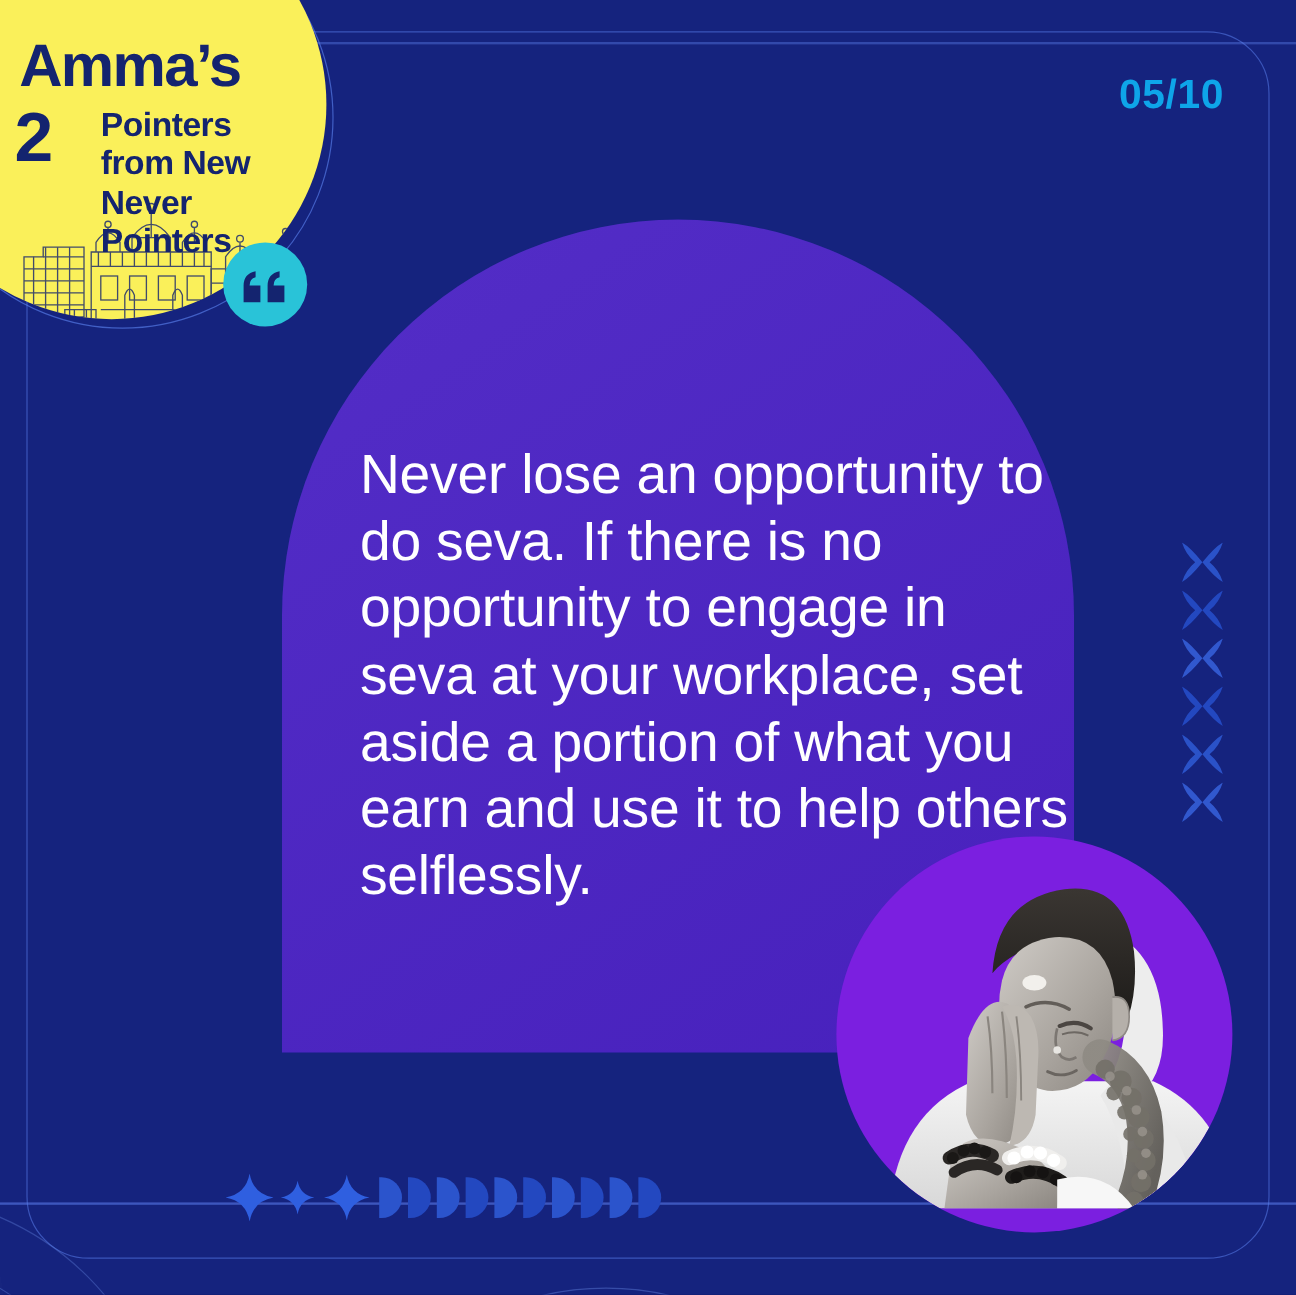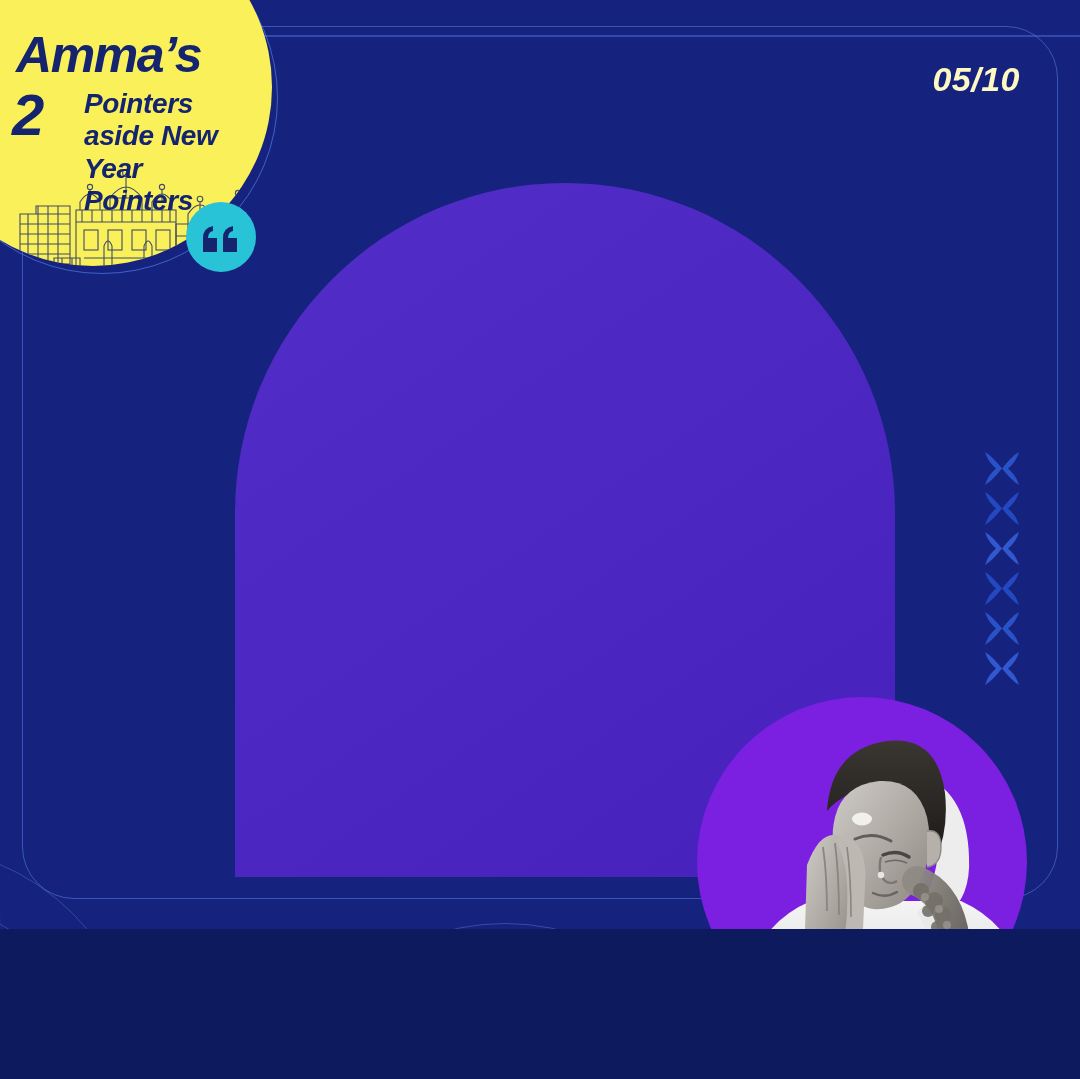--- a/index.html
+++ b/index.html
@@ -7,24 +7,23 @@
   html,body{ background:#0e1a5e; }
   body{
     font-family:"Liberation Sans", sans-serif;
     width:1080px; height:1079px;
     overflow:hidden;
   }
 
   #card{
     position:relative;
     width:1080px;
-    height:929px;
+    height:1079px;
     background:#15237E;
     overflow:hidden;
-    font-style:italic;
   }
 
   
   .bg-sheen{
     position:absolute; inset:0;
     background:
       radial-gradient(ellipse 70% 55% at 52% 42%, rgba(60,85,200,0.30) 0%, rgba(21,35,126,0) 70%),
       radial-gradient(ellipse 40% 40% at 12% 88%, rgba(40,60,170,0.22) 0%, rgba(21,35,126,0) 72%),
       linear-gradient(160deg, #16257f 0%, #14partial 0%, #131f74 100%);
     background-color:#15237E;
@@ -153,21 +152,21 @@
   }
   .qbadge svg{ display:block; }
 
   
   .pageno{
     position:absolute;
     right:60px; top:60px;
     font-size:34px;
     font-weight:bold;
     letter-spacing:0.5px;
-    color:#fef9c3;
+    color:#0ea5e9;
   }
 
   
   .arch{
     position:absolute;
     left:235px; top:183px;
     width:660px; height:694px;
     background:#4A22C4;
     border-radius:330px 330px 0 0;
     overflow:hidden;
@@ -263,21 +262,21 @@
 
   <div class="arch"></div>
 
   <div class="badge-ring"></div>
   <div class="badge">
     <div class="badge-inner">
       <div class="badge-title">Amma’s</div>
       <div class="badge-num">2</div>
       <div class="badge-sub">
         <span>Pointers</span><br>
-        <span>aside New Year</span><br>
+        <span>from New Never</span><br>
         <span>Pointers</span>
       </div>
 
       <svg class="badge-art" viewBox="0 0 250 110">
         <g fill="none" stroke="#14246F" stroke-width="1.1" opacity="0.85">
 
           <path d="M2 110 V52 H18 V44 H52 V110"></path>
           <path d="M18 52 H52"></path>
           <path d="M2 62 H52 M2 72 H52 M2 82 H52 M2 92 H52 M2 102 H52"></path>
           <path d="M10 52 V110 M20 44 V110 M30 44 V110 M40 44 V110"></path>
@@ -332,20 +331,21 @@
 
   <div class="qbadge">
     <svg width="40" height="30" viewBox="0 0 40 30">
       <path d="M2 30 L2 16 Q2 6 12 4 L12 9 Q7 10 7 16 L16 16 L16 30 Z" fill="#14246F"></path>
       <path d="M22 30 L22 16 Q22 6 32 4 L32 9 Q27 10 27 16 L36 16 L36 30 Z" fill="#14246F"></path>
     </svg>
   </div>
 
   <div class="pageno">05/10</div>
 
+  <div class="quote">Never lose an opportunity to do seva. If there is no opportunity to engage in seva at your workplace, set aside a portion of what you earn and use it to help others selflessly.</div>
 
   <div class="portrait">
     <div class="clipbox">
       <svg class="photo" viewBox="0 0 300 292">
         <defs>
           <linearGradient id="robe" x1="0" y1="0" x2="0" y2="1">
             <stop offset="0%" stop-color="#f4f4f4"></stop>
             <stop offset="100%" stop-color="#d8d8d8"></stop>
           </linearGradient>
           <linearGradient id="skin" x1="0" y1="0" x2="1" y2="1">

